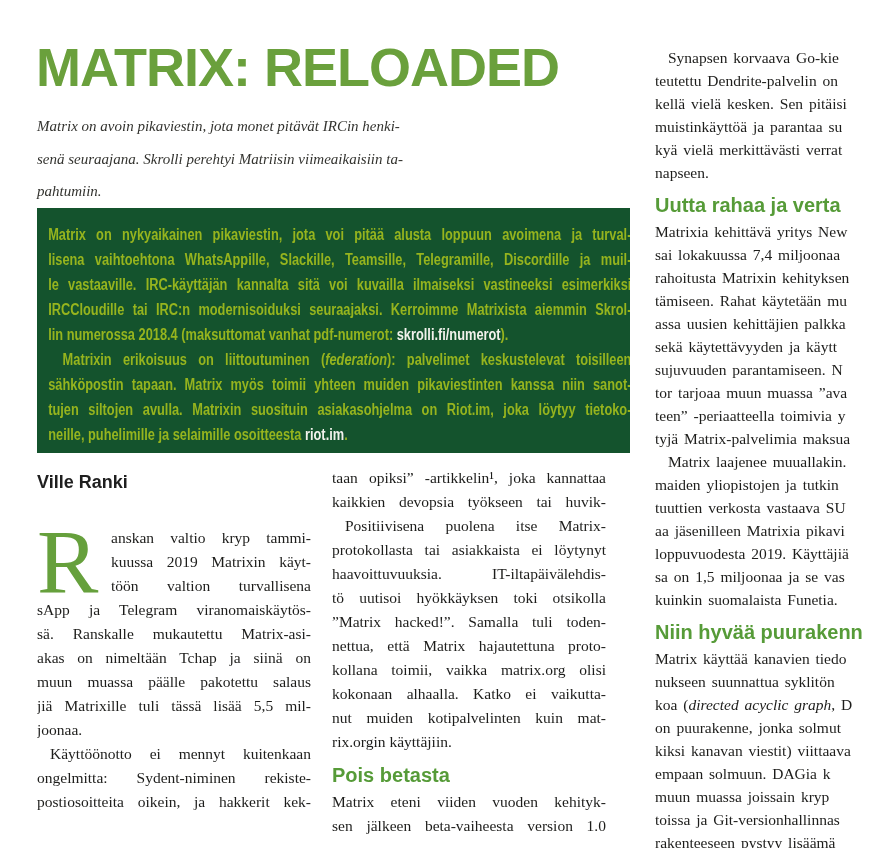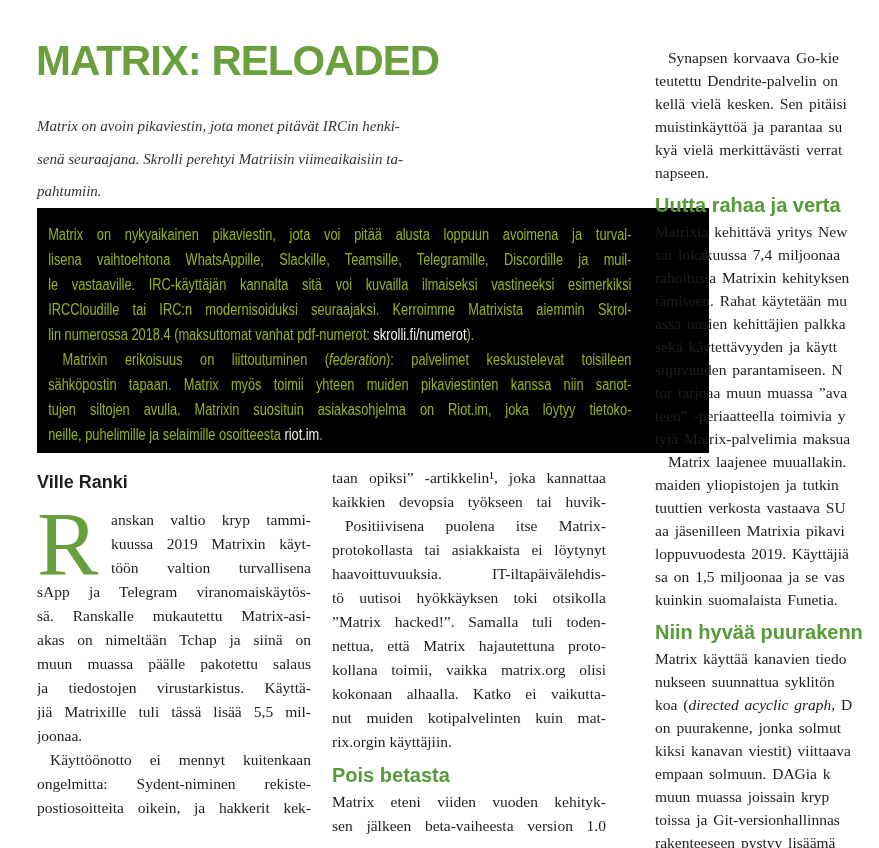--- a/index.html
+++ b/index.html
@@ -2,28 +2,28 @@
 <html lang="fi"><head>
 <meta charset="utf-8">
 <style>
   html,body{margin:0;padding:0;background:#ffffff;}
   .page{position:relative;width:879px;height:848px;overflow:hidden;background:#ffffff;
         font-family:"Liberation Serif",serif;}
 
   
   .title{position:absolute;left:36px;top:40px;margin:0;
          font-family:"Liberation Sans",sans-serif;font-weight:bold;
-         font-size:42px;line-height:1;letter-spacing:-1px;color:#6aa03c;white-space:nowrap;}
+         font-size:54px;line-height:1;letter-spacing:-1px;color:#6aa03c;white-space:nowrap;}
   .subtitle{position:absolute;left:37px;top:110px;color:#33332f;
             font-family:"Liberation Serif",serif;font-style:italic;
             font-size:15px;line-height:32.5px;white-space:nowrap;}
 
   
-  .infobox{position:absolute;left:37px;top:208px;width:672px;height:245px;
-           background:#000000;overflow:hidden;}
+  .infobox{position:absolute;left:37px;top:208px;width:593px;height:245px;
+           background:#14532d;overflow:hidden;font-weight:bold;}
   .infobox-inner{padding:14px 0 0 14px;width:729px;transform:scaleX(0.8);
                  transform-origin:0 0;font-family:"Liberation Sans",sans-serif;
                  font-size:16px;color:#96b41e;}
   .infobox .line{line-height:25px;height:25px;}
   .infobox .line.indent{text-indent:18px;}
 
   
   .col{position:absolute;width:274px;color:#1d1d1b;
        font-family:"Liberation Serif",serif;font-size:15.5px;}
   .col1{left:37px;top:470px;}
@@ -31,21 +31,21 @@
   .col3{left:655px;top:46px;width:232px;}
 
   .line{line-height:24px;height:24px;overflow:hidden;
         text-align:justify;text-align-last:justify;}
   .line.lastline{text-align-last:left;}
   .line.indent{text-indent:13px;}
   .col3 .line{line-height:23px;height:23px;white-space:nowrap;
               text-align:left;text-align-last:left;word-spacing:2px;overflow:visible;}
 
   .author{font-family:"Liberation Sans",sans-serif;font-weight:bold;
-          font-size:18px;line-height:24px;color:#1f1f1f;margin-bottom:14px;}
+          font-size:18px;line-height:24px;color:#1f1f1f;margin-bottom:32px;}
 
   .dropcap{float:left;width:66px;height:71px;font-family:"Liberation Serif",serif;
            font-size:92px;line-height:71px;color:#66a03c;margin:1px 8px 0 0;}
 
   .green-heading{font-family:"Liberation Sans",sans-serif;font-weight:bold;
                  font-size:20px;line-height:26px;color:#569b38;margin:8px 0 2px;}
   .col3 .green-heading{white-space:nowrap;}
 
   .seg-link{color:#f2f2ec;}
   .seg-italic{font-style:italic;}
@@ -87,21 +87,20 @@
     <div>
         <div class="para">
           <span class="dropcap">R</span>
           <div class="line"><span class="seg">anskan valtio kryp tammi-</span></div>
           <div class="line"><span class="seg">kuussa 2019 Matrixin käyt-</span></div>
           <div class="line"><span class="seg">töön valtion turvallisena</span></div>
           <div class="line"><span class="seg">sApp ja Telegram viranomaiskäytös-</span></div>
           <div class="line"><span class="seg">sä. Ranskalle mukautettu Matrix-asi-</span></div>
           <div class="line"><span class="seg">akas on nimeltään Tchap ja siinä on</span></div>
           <div class="line"><span class="seg">muun muassa päälle pakotettu salaus</span></div>
-          <div class="line"><span class="seg">ja tiedostojen virustarkistus. Käyttä-</span></div>
           <div class="line"><span class="seg">jiä Matrixille tuli tässä lisää 5,5 mil-</span></div>
           <div class="line lastline"><span class="seg">joonaa.</span></div>
         </div>
         <div class="para">
           <div class="line indent"><span class="seg">Käyttöönotto ei mennyt kuitenkaan</span></div>
           <div class="line"><span class="seg">ongelmitta: Sydent-niminen rekiste-</span></div>
           <div class="line"><span class="seg">postiosoitteita oikein, ja hakkerit kek-</span></div>
         </div>
       </div>
   </div>

